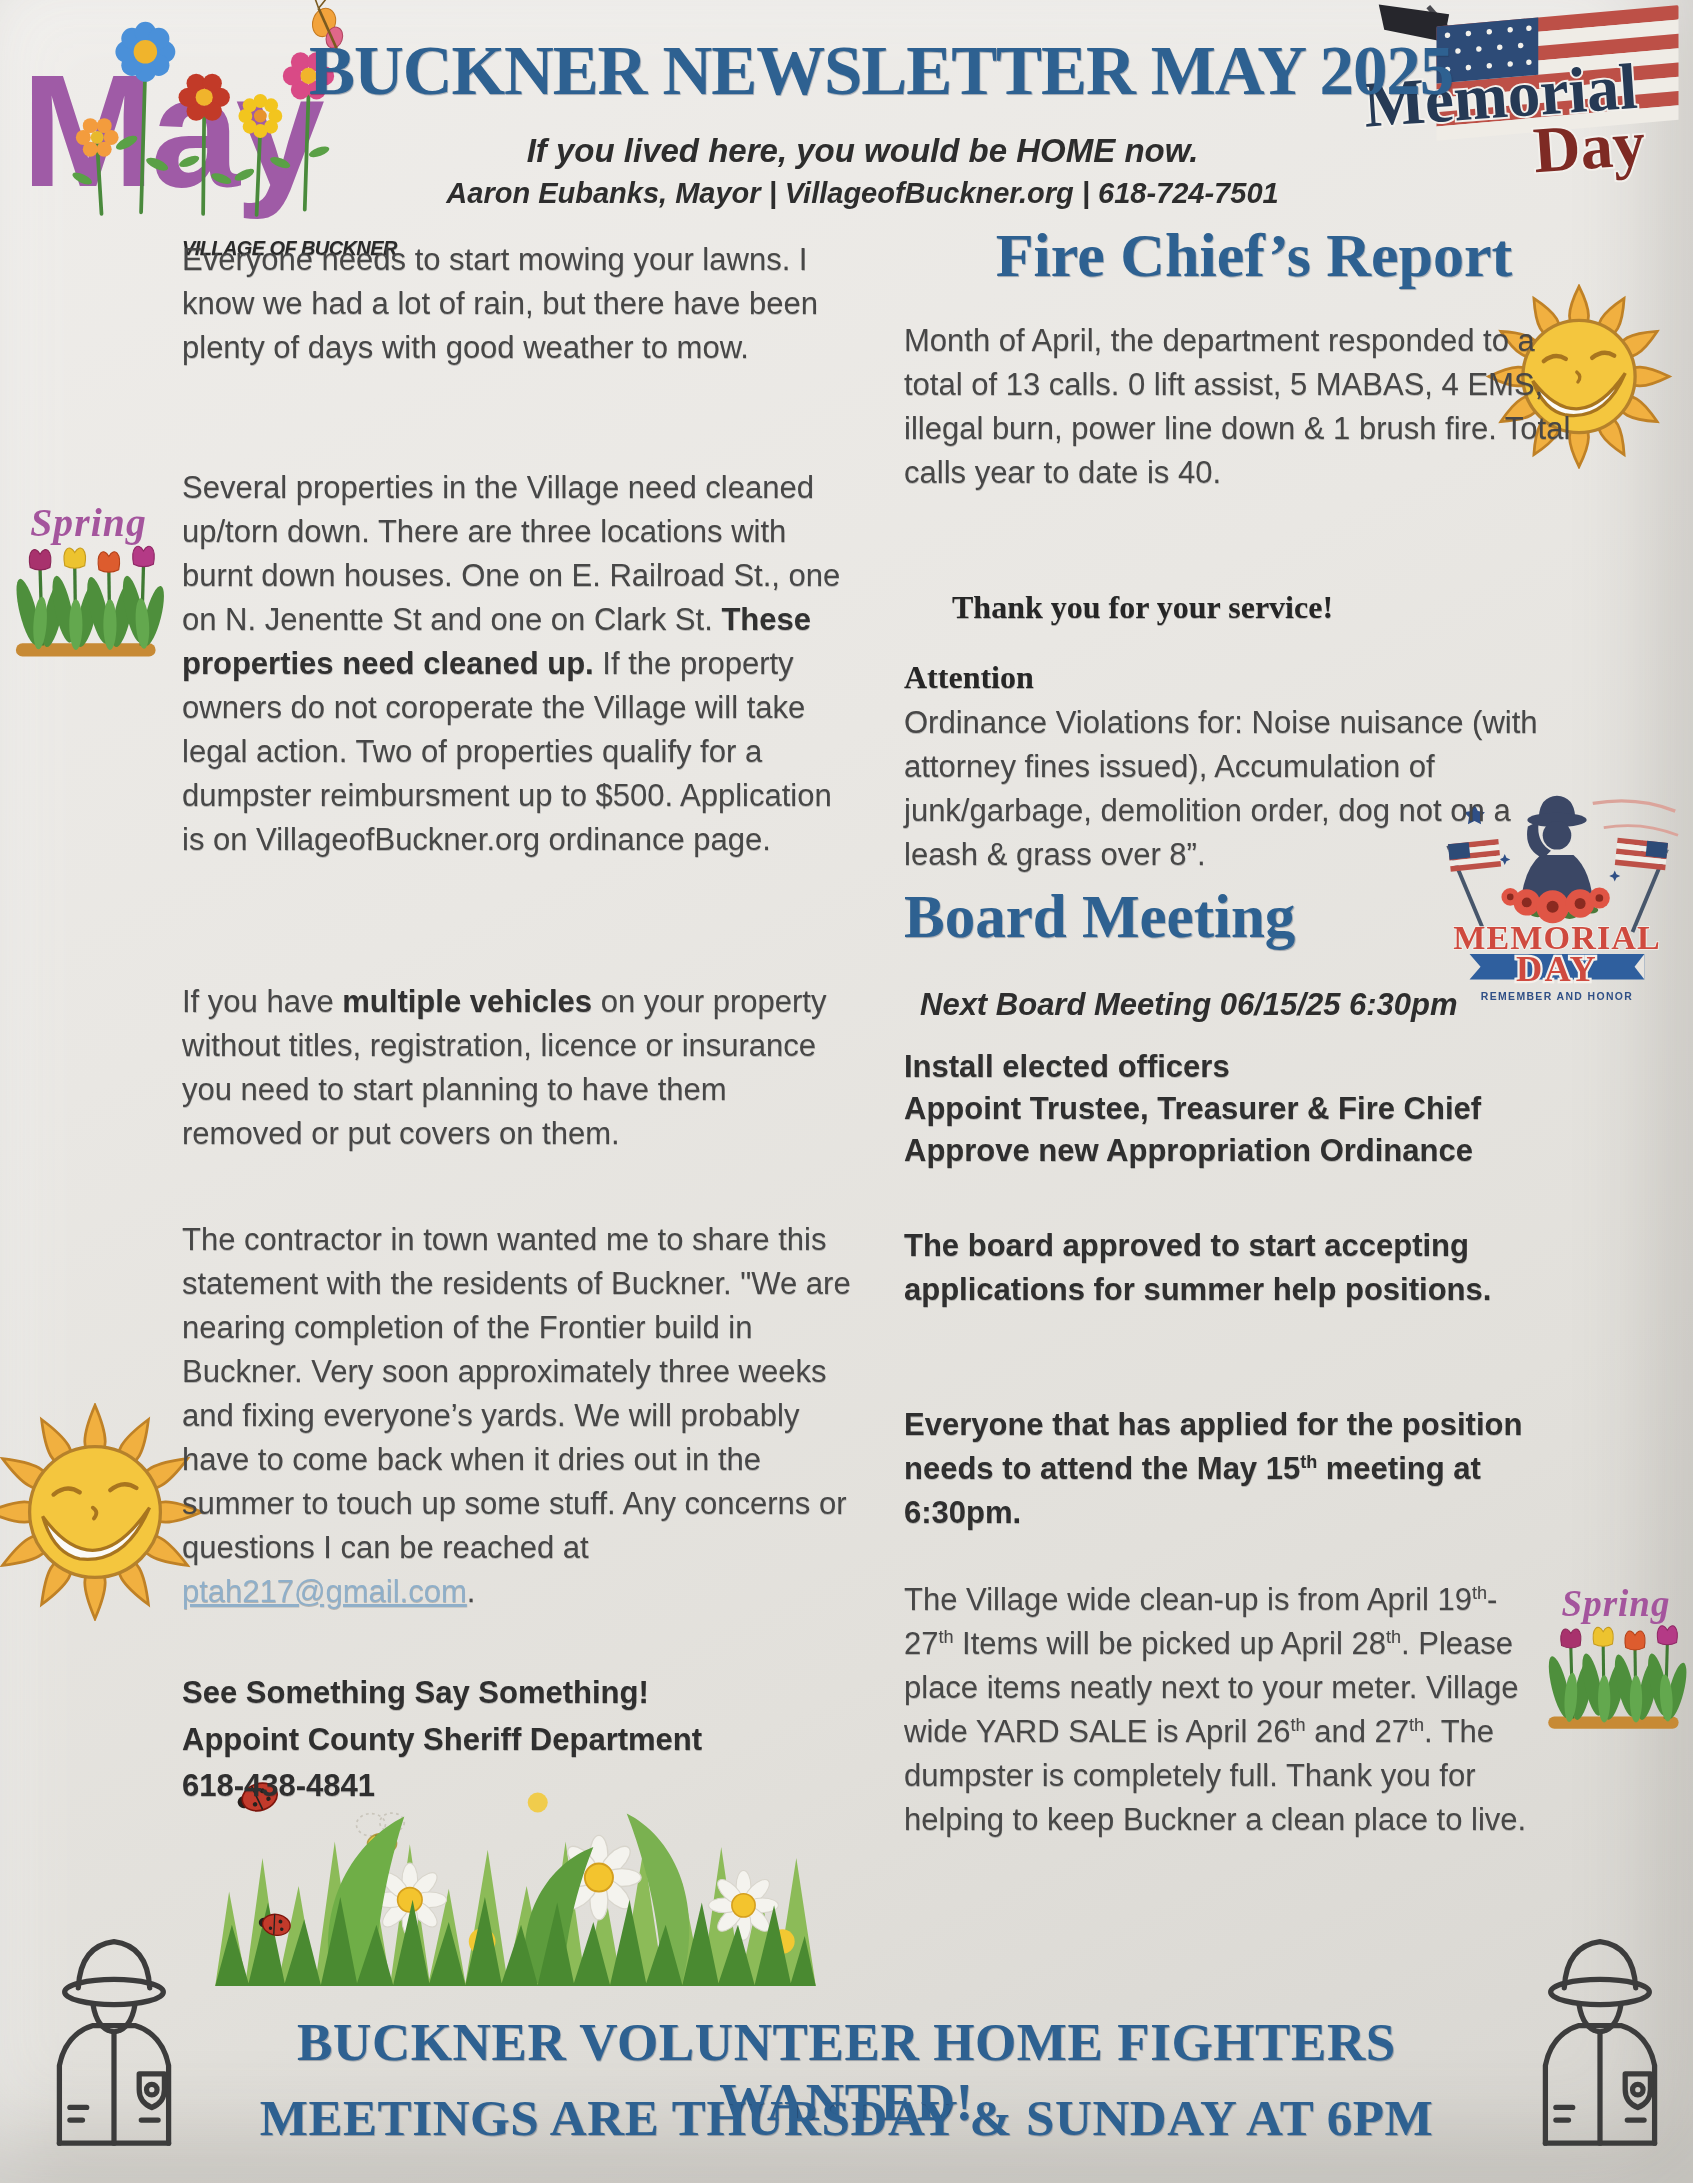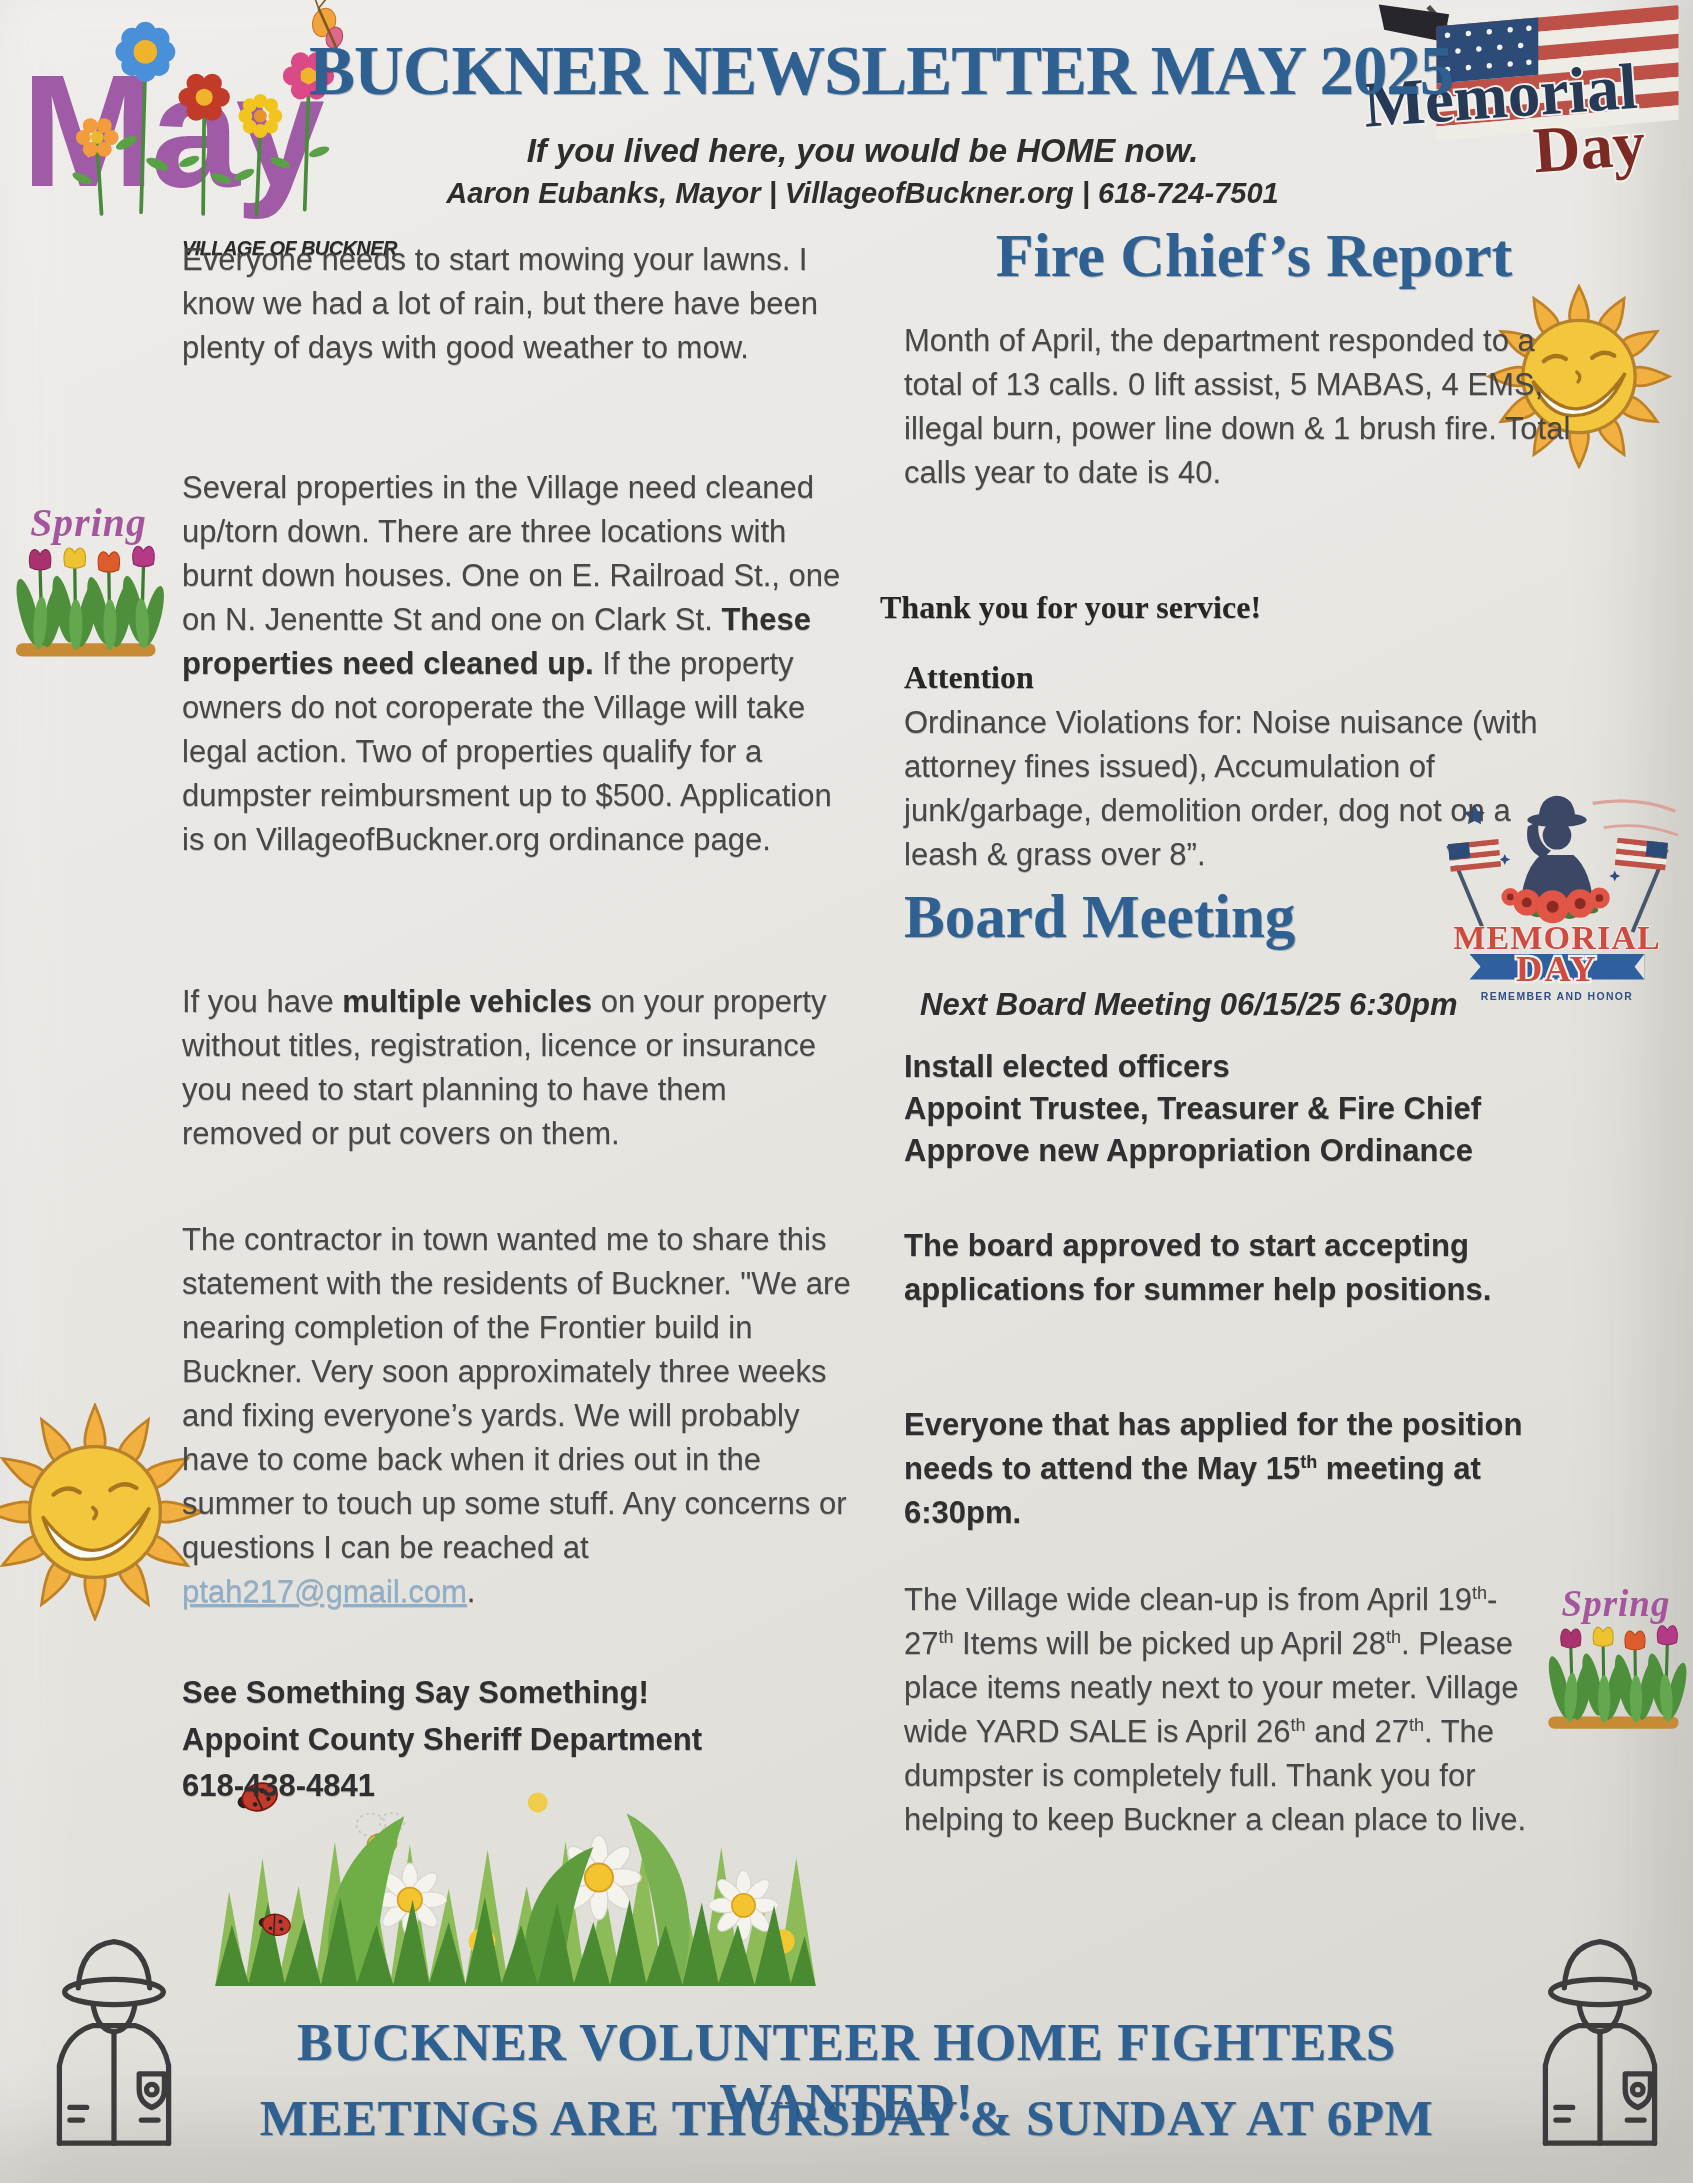--- a/index.html
+++ b/index.html
@@ -334,21 +334,21 @@
     </g>
     <circle cx="100" cy="84" r="51" fill="#f4c63e" stroke="#b5812b" stroke-width="3"></circle>
     <path d="M68 70 Q78 62 88 68" stroke="#a8751f" stroke-width="4" fill="none" stroke-linecap="round"></path>
     <path d="M112 67 Q122 59 132 65" stroke="#a8751f" stroke-width="4" fill="none" stroke-linecap="round"></path>
     <path d="M98 80 Q103 84 99 89" stroke="#a8751f" stroke-width="3" fill="none" stroke-linecap="round"></path>
     <path d="M58 88 Q100 142 142 81 Q124 124 88 119 Q68 115 58 88 Z" fill="#fbfaf7" stroke="#a8751f" stroke-width="3"></path>
   </svg>
 
   <div class="abs txt z2" style="left:904px;top:319px;width:683px">Month of April, the department responded to a total of 13 calls. 0 lift assist, 5 MABAS, 4 EMS, illegal burn, power line down &amp; 1 brush fire. Total calls year to date is 40.</div>
 
-  <div class="abs blackserif z2" style="left:880px;top:589px;width:683px;font-size:32px">Thank you for your service!</div>
+  <div class="abs blackserif z2" style="left:952px;top:589px;width:683px;font-size:32px">Thank you for your service!</div>
 
   <div class="abs blackserif z2" style="left:904px;top:659px;width:683px;font-size:32px">Attention</div>
   <div class="abs txt z2" style="left:904px;top:701px;width:683px">Ordinance Violations for: Noise nuisance (with attorney fines issued), Accumulation of junk/garbage, demolition order, dog not on a leash &amp; grass over 8”.</div>
 
   <div class="abs serifblue z2" style="left:904px;top:882px;width:700px;font-size:61px">Board Meeting</div>
 
   <svg class="art z1" style="left:1422px;top:788px;width:270px;height:220px" viewBox="0 0 490 400">
     <g fill="#2f4f86">
         <path d="M95,30 l6,12 13,2 -9,9 2,13 -12,-6 -12,6 2,-13 -9,-9 13,-2 Z"></path>
         <path d="M400,95 l4,9 9,4 -9,4 -4,9 -4,-9 -9,-4 9,-4 Z"></path>

